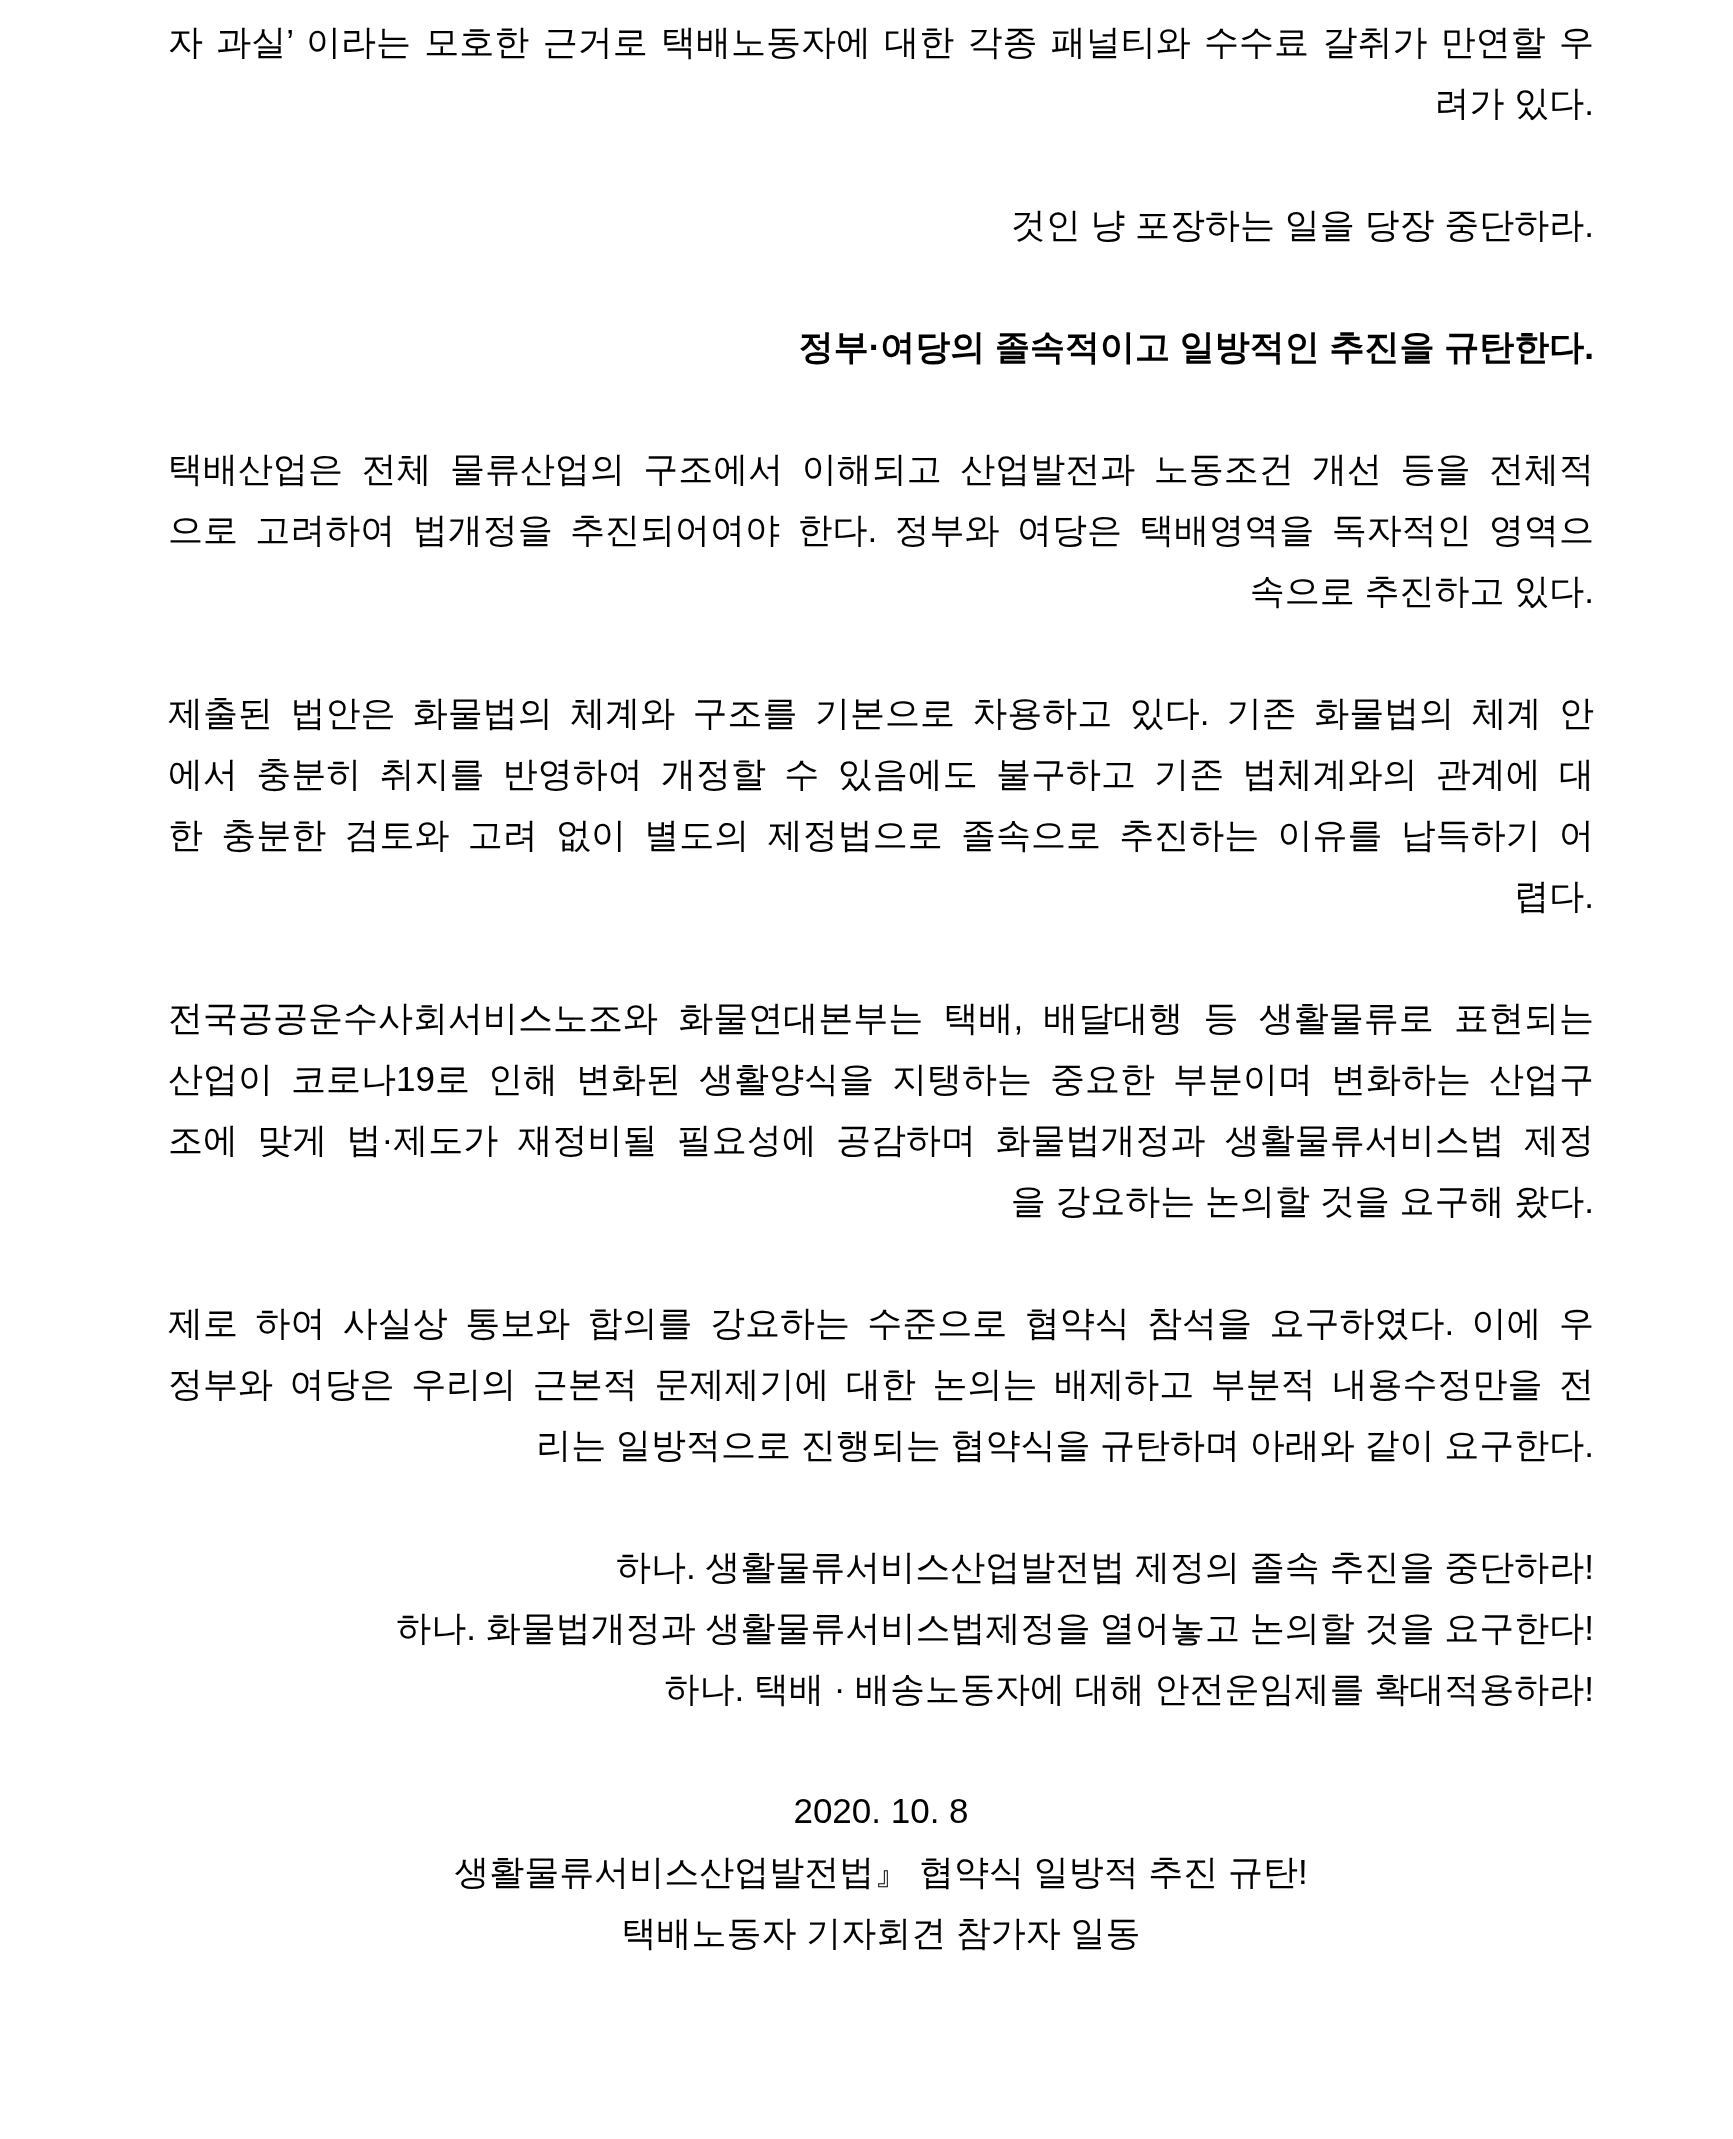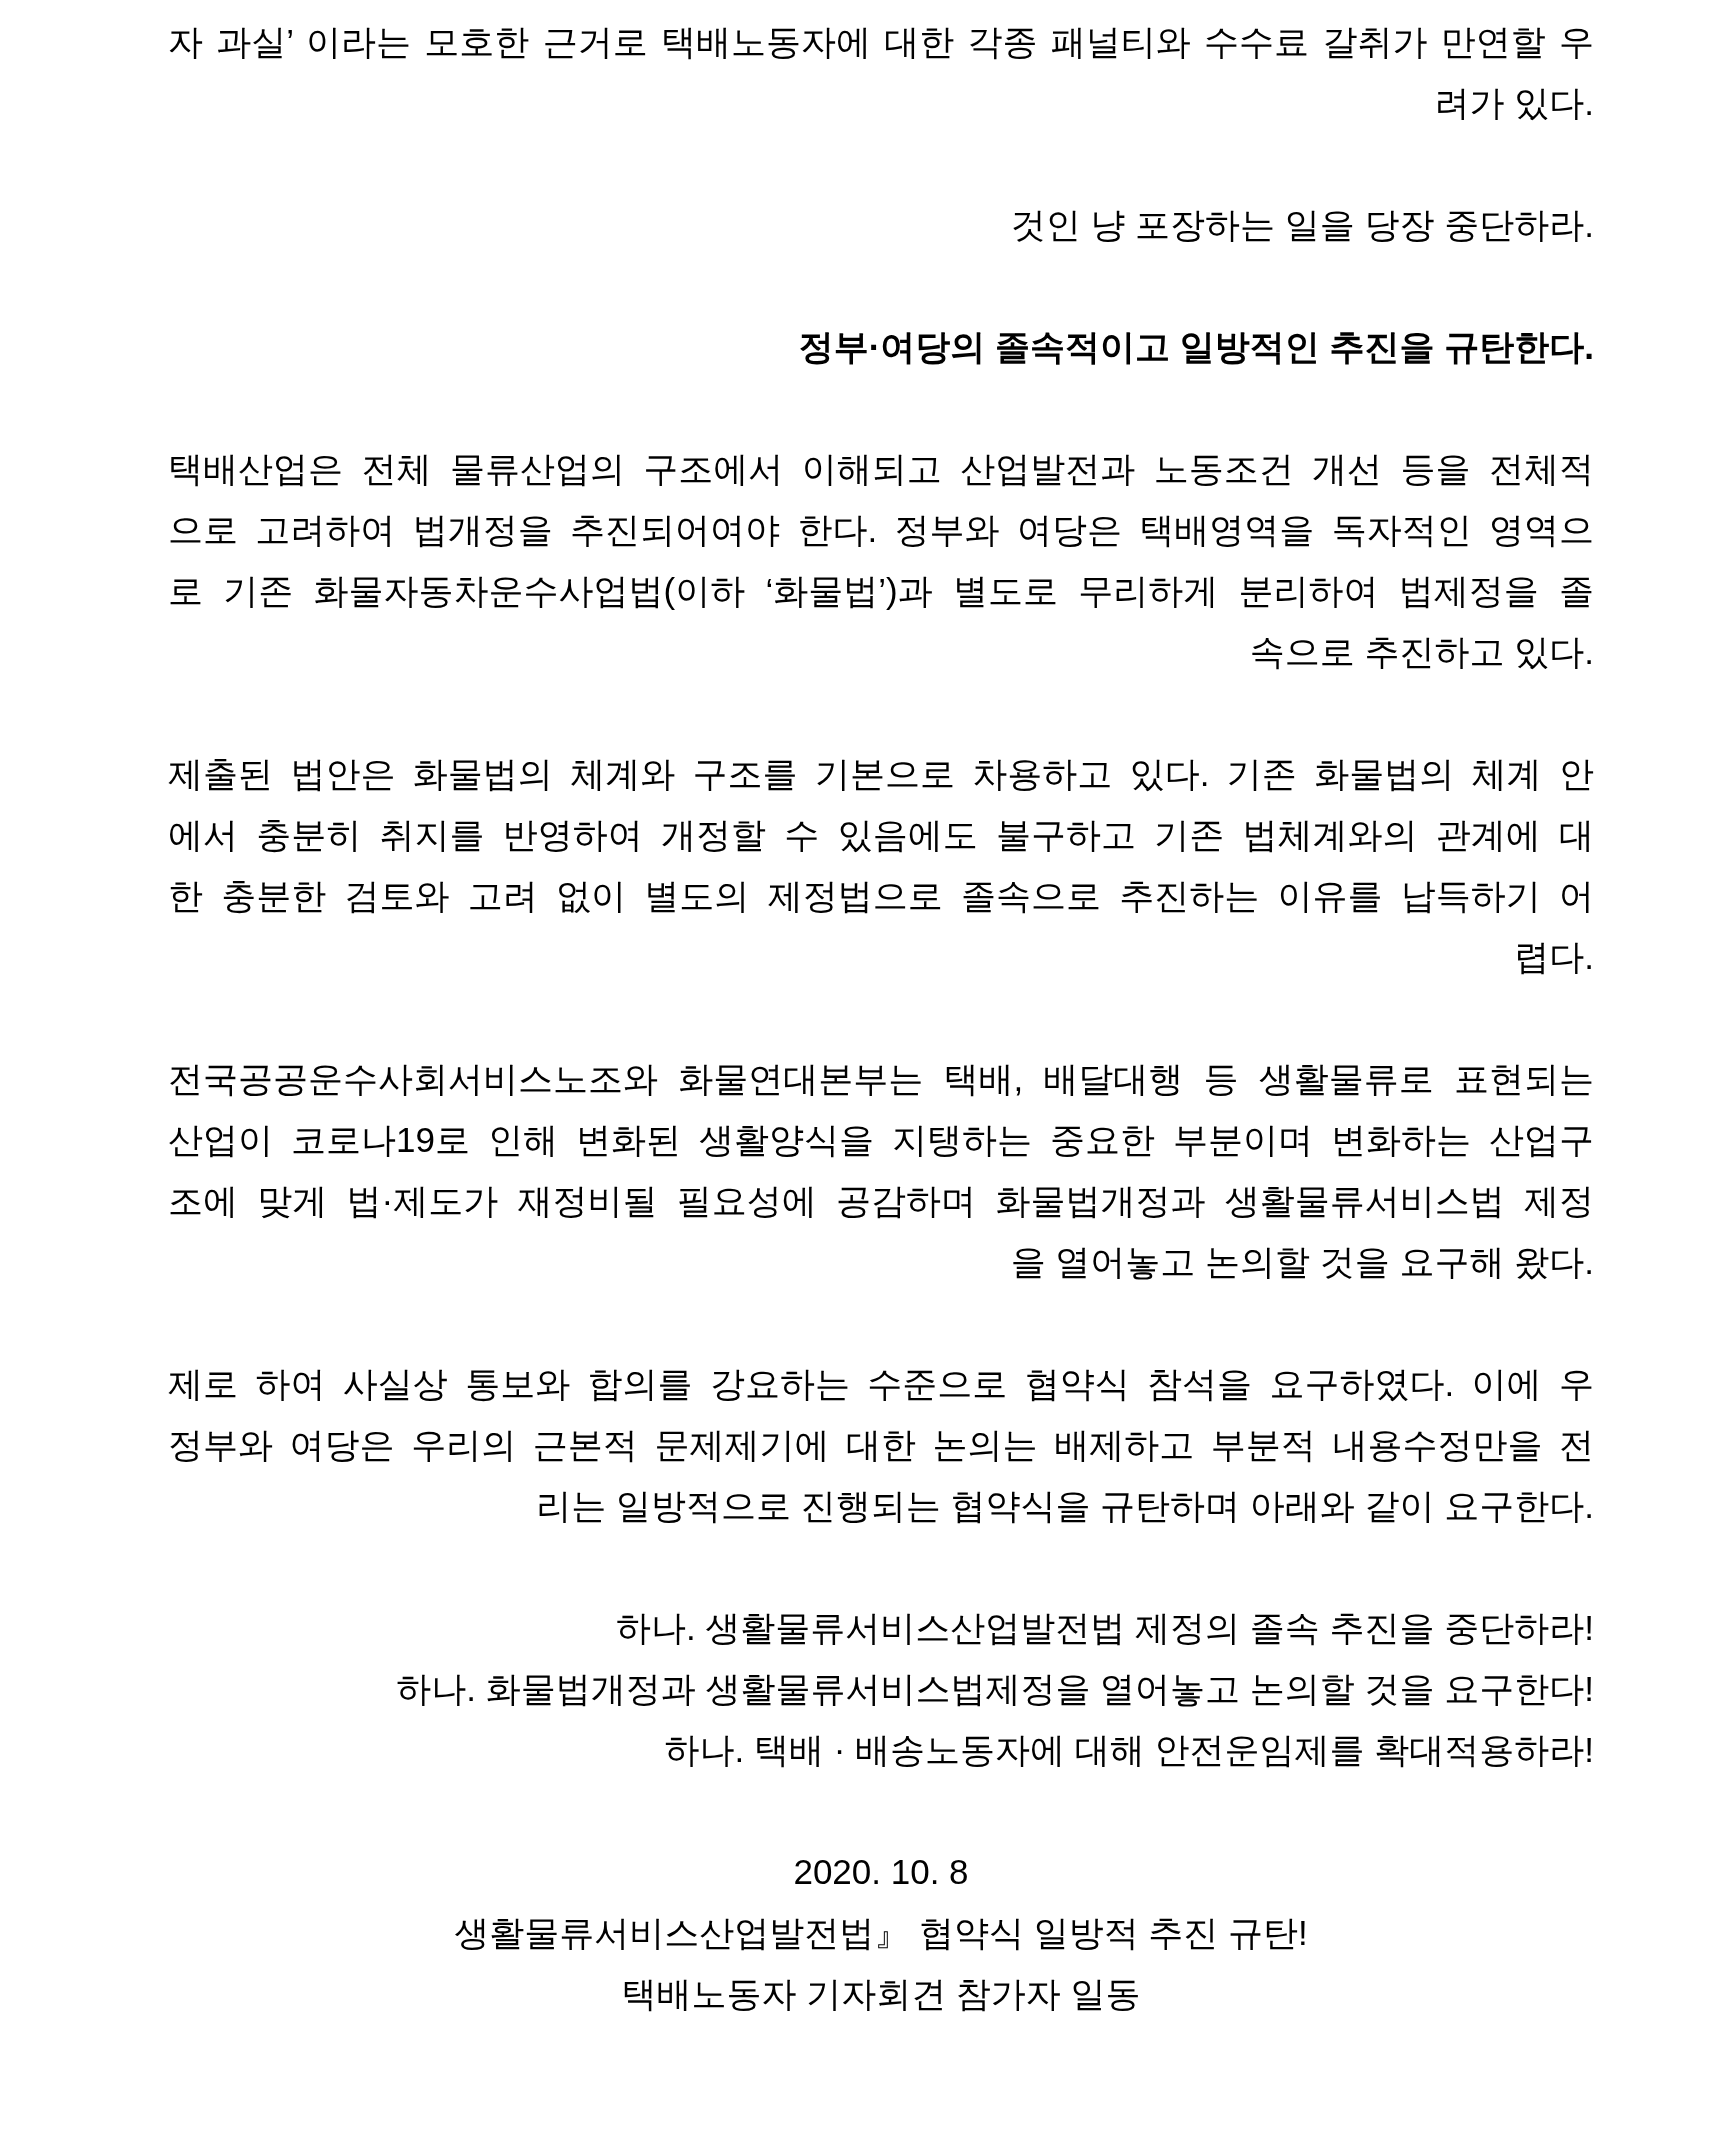--- a/index.html
+++ b/index.html
@@ -60,36 +60,35 @@
       <div class="line">것인 냥 포장하는 일을 당장 중단하라.</div>
     </div>
 
     <div class="para">
       <div class="line heading">정부·여당의 졸속적이고 일방적인 추진을 규탄한다.</div>
     </div>
 
     <div class="para">
       <div class="line fill">택배산업은 전체 물류산업의 구조에서 이해되고 산업발전과 노동조건 개선 등을 전체적</div>
       <div class="line fill">으로 고려하여 법개정을 추진되어여야 한다. 정부와 여당은 택배영역을 독자적인 영역으</div>
-      <div class="line fill">로 기존 화물자동차운수사업법(이하 ‘화물법’)과 별도로 무리하게 분리하여 법제정을 졸</div>
       <div class="line">속으로 추진하고 있다.</div>
     </div>
 
     <div class="para">
       <div class="line fill">제출된 법안은 화물법의 체계와 구조를 기본으로 차용하고 있다. 기존 화물법의 체계 안</div>
       <div class="line fill">에서 충분히 취지를 반영하여 개정할 수 있음에도 불구하고 기존 법체계와의 관계에 대</div>
       <div class="line fill">한 충분한 검토와 고려 없이 별도의 제정법으로 졸속으로 추진하는 이유를 납득하기 어</div>
       <div class="line">렵다.</div>
     </div>
 
     <div class="para">
       <div class="line fill">전국공공운수사회서비스노조와 화물연대본부는 택배, 배달대행 등 생활물류로 표현되는</div>
       <div class="line fill">산업이 코로나19로 인해 변화된 생활양식을 지탱하는 중요한 부분이며 변화하는 산업구</div>
       <div class="line fill">조에 맞게 법·제도가 재정비될 필요성에 공감하며 화물법개정과 생활물류서비스법 제정</div>
-      <div class="line">을 열어놓고 논의할 것을 요구해 왔다.</div>
+      <div class="line">을 강요하는 논의할 것을 요구해 왔다.</div>
     </div>
 
     <div class="para">
       <div class="line fill">제로 하여 사실상 통보와 합의를 강요하는 수준으로 협약식 참석을 요구하였다. 이에 우</div>
       <div class="line fill">정부와 여당은 우리의 근본적 문제제기에 대한 논의는 배제하고 부분적 내용수정만을 전</div>
       <div class="line">리는 일방적으로 진행되는 협약식을 규탄하며 아래와 같이 요구한다.</div>
     </div>
 
     <div class="para">
       <div class="line">하나. 생활물류서비스산업발전법 제정의 졸속 추진을 중단하라!</div>

